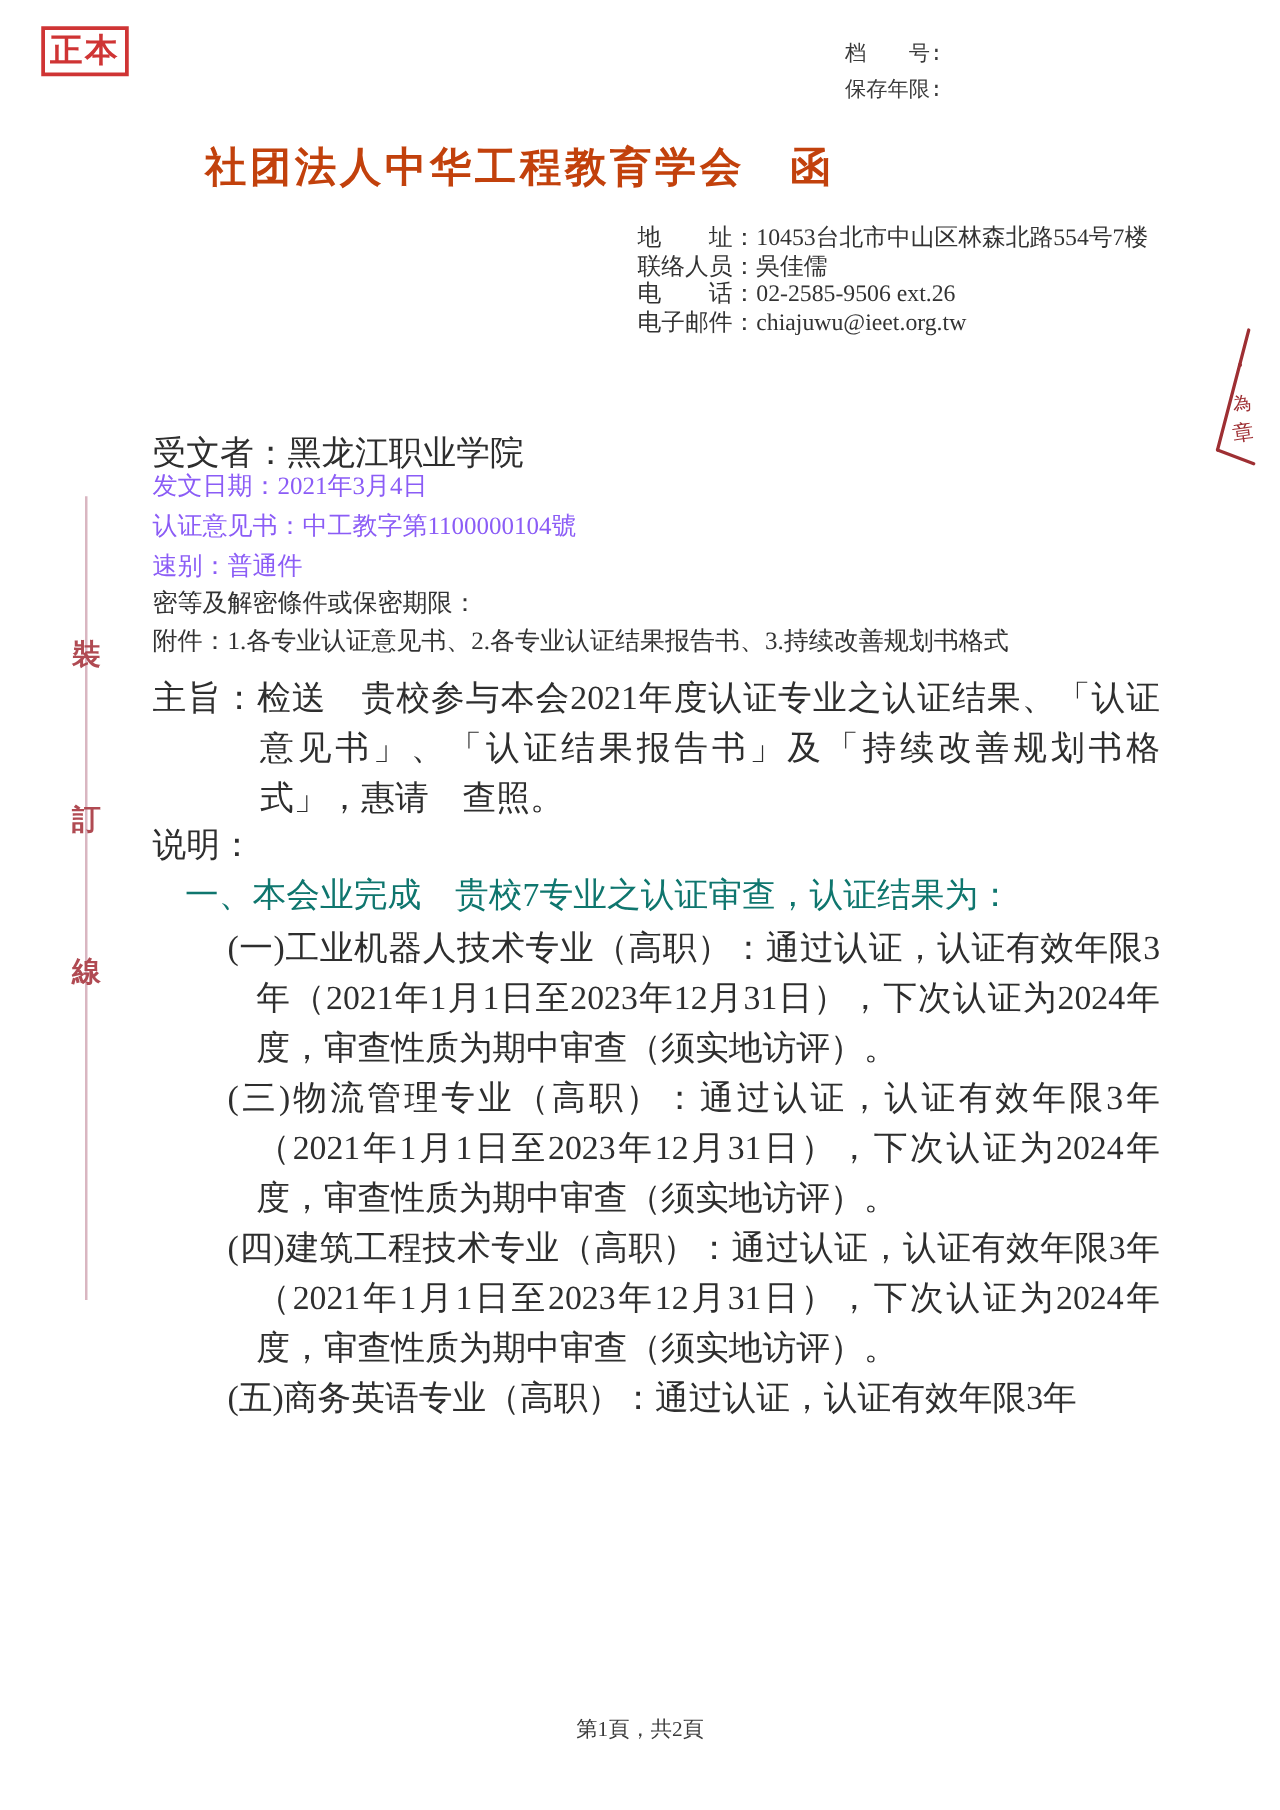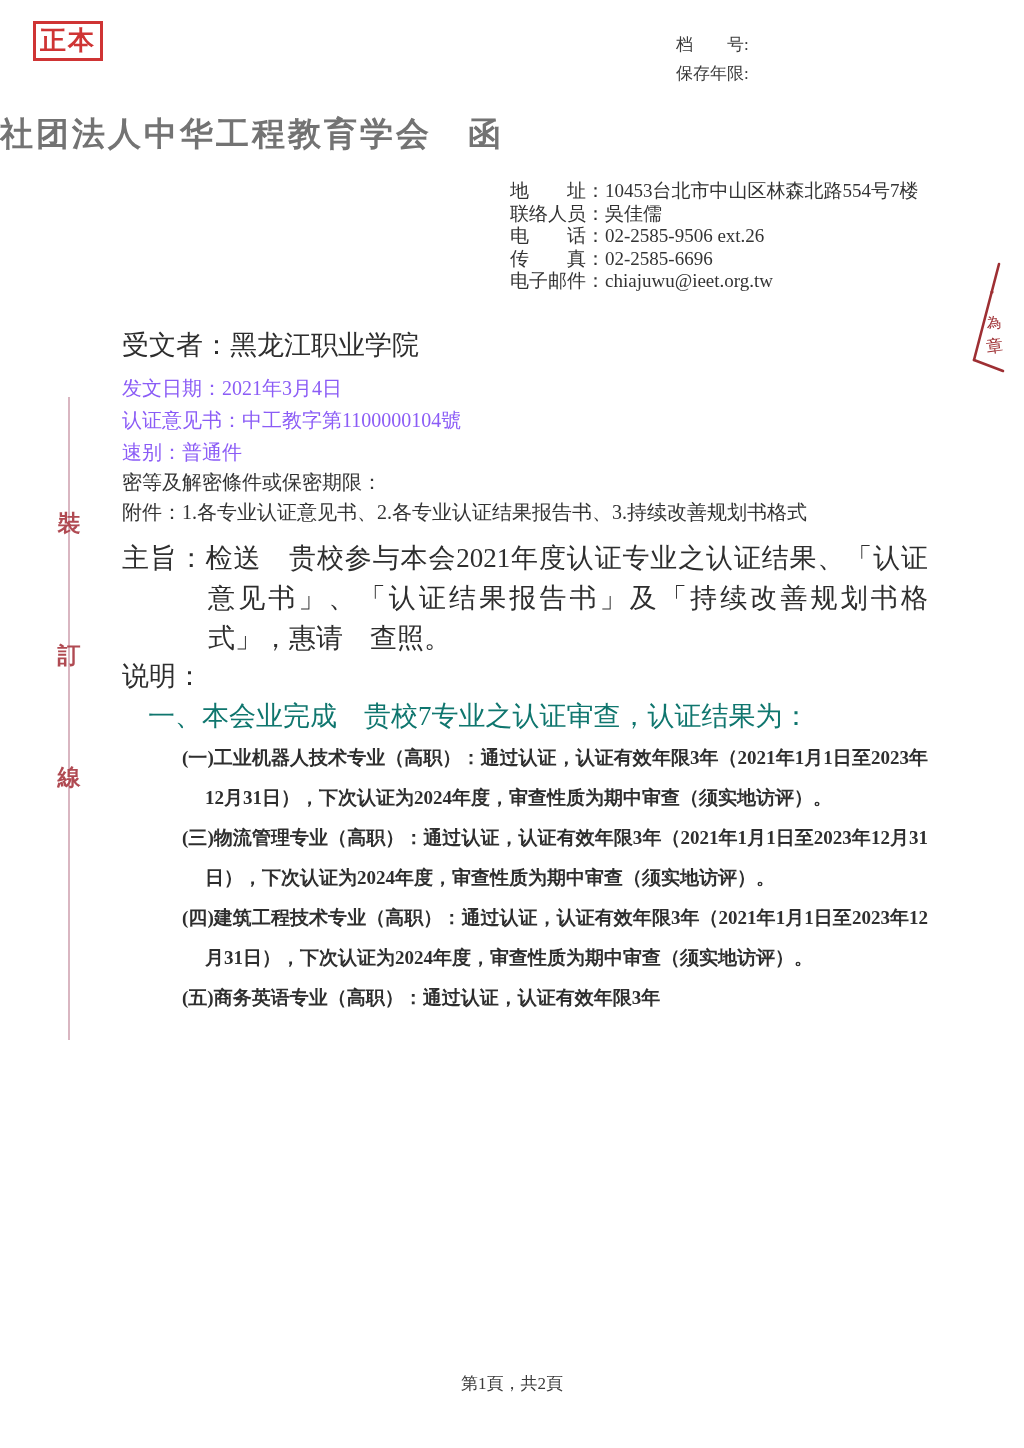--- a/index.html
+++ b/index.html
@@ -11,57 +11,57 @@
   .abs{position:absolute;}
   
   .copy-box{
     left:33px;top:21px;width:64px;height:34px;
     border:3px solid #cf3434;color:#cf3434;
     font-size:26px;line-height:34px;text-align:center;
     letter-spacing:2px;font-weight:600;
   }
   
   .archive{left:676px;top:30px;font-size:17px;line-height:29px;color:#3a3a3a;}
-  .archive div{white-space:pre;}
+  .archive div{white-space:pre;font-family:Liberation Mono, monospace;}
   
   .doc-title{
-    left:0;top:112px;width:832px;
-    font-size:33px;font-weight:600;letter-spacing:3px;color:#737373;
+    left:0;top:112px;width:832px;text-align:center;
+    font-size:33px;font-weight:600;letter-spacing:3px;color:#c2410c;
   }
   
   .contact{left:510px;top:180px;font-size:19px;line-height:22.6px;color:#333;}
   .contact .row{white-space:pre;}
   
   .stamp{left:920px;top:250px;width:104px;height:150px;}
   
   .binding-line{left:68px;top:397px;width:2px;height:643px;background:#d9b6c1;}
   .binding-char{
     left:56px;width:26px;text-align:center;
     font-size:23px;color:#b04a52;font-weight:600;
   }
   
-  .recipient{left:122px;top:327px;font-size:27px;color:#2e2e2e;}
+  .recipient{left:122px;top:344px;font-size:27px;color:#2e2e2e;}
   .meta{left:122px;font-size:20px;color:#8b5cf6;}
   .meta-sm{left:122px;font-size:20px;color:#333;}
   
   .subject{
     left:122px;top:538px;width:806px;
     font-size:27px;line-height:40px;text-align:justify;
     padding-left:86px;text-indent:-86px;box-sizing:border-box;
     color:#2e2e2e;
   }
   .explain-heading{left:122px;top:658px;font-size:27px;color:#2e2e2e;}
   .item-one{left:148px;top:698px;font-size:27px;color:#0f766e;}
   
   .sub-list{
     left:122px;top:738px;width:806px;margin:0;padding:0;list-style:none;
   }
   .sub-list li{
-    font-size:19px;line-height:40px;text-align:justify;
-    padding-left:83px;text-indent:-23px;color:#2e2e2e;font-weight:bold;
+    font-size:27px;line-height:40px;text-align:justify;
+    padding-left:83px;text-indent:-23px;color:#2e2e2e;
   }
   .footer{
     left:0;top:1372px;width:1024px;text-align:center;
     font-size:17px;color:#3a3a3a;
   }
   .label,.value{display:inline;}
 </style>
 </head>
 <body>
 
@@ -71,21 +71,20 @@
   <div>档　　号:</div>
   <div>保存年限:</div>
 </div>
 
 <div class="abs doc-title">社团法人中华工程教育学会　函</div>
 
 <div class="abs contact">
   <div class="row"><span class="label">地　　址：</span><span class="value">10453台北市中山区林森北路554号7楼</span></div>
   <div class="row"><span class="label">联络人员：</span><span class="value">吳佳儒</span></div>
   <div class="row"><span class="label">电　　话：</span><span class="value">02-2585-9506 ext.26</span></div>
-  <div class="row"><span class="label">传　　真：</span><span class="value">02-2585-6696</span></div>
   <div class="row"><span class="label">电子邮件：</span><span class="value">chiajuwu@ieet.org.tw</span></div>
 </div>
 
 <svg class="abs stamp" viewBox="0 0 104 150" width="104" height="150">
   <g stroke="#9e2f33" stroke-width="2.6" fill="none" stroke-linecap="round">
     <line x1="79" y1="14" x2="54" y2="110"></line>
     <line x1="54" y1="110" x2="83" y2="121"></line>
   </g>
   <circle cx="72" cy="42" r="1.6" fill="#9e2f33"></circle>
   <g fill="#9e2f33" font-family="'Liberation Serif','DejaVu Serif',serif">

